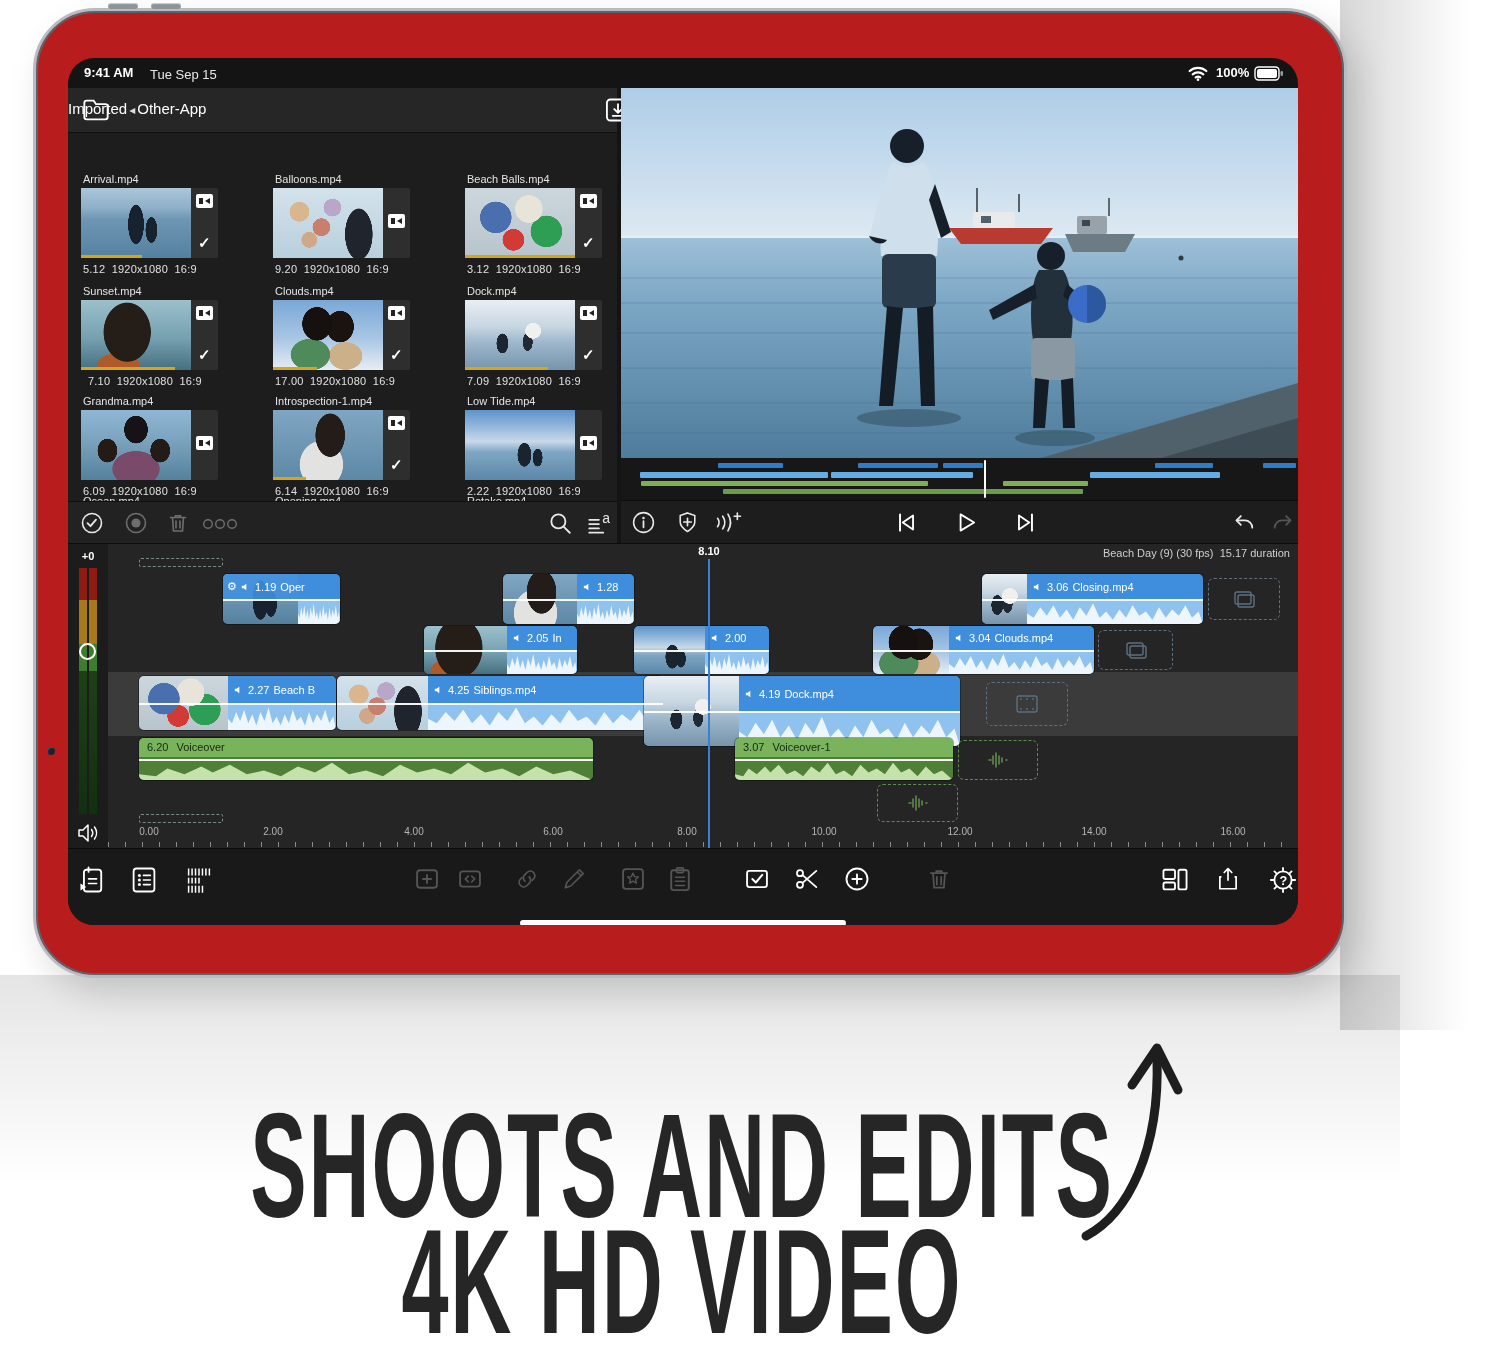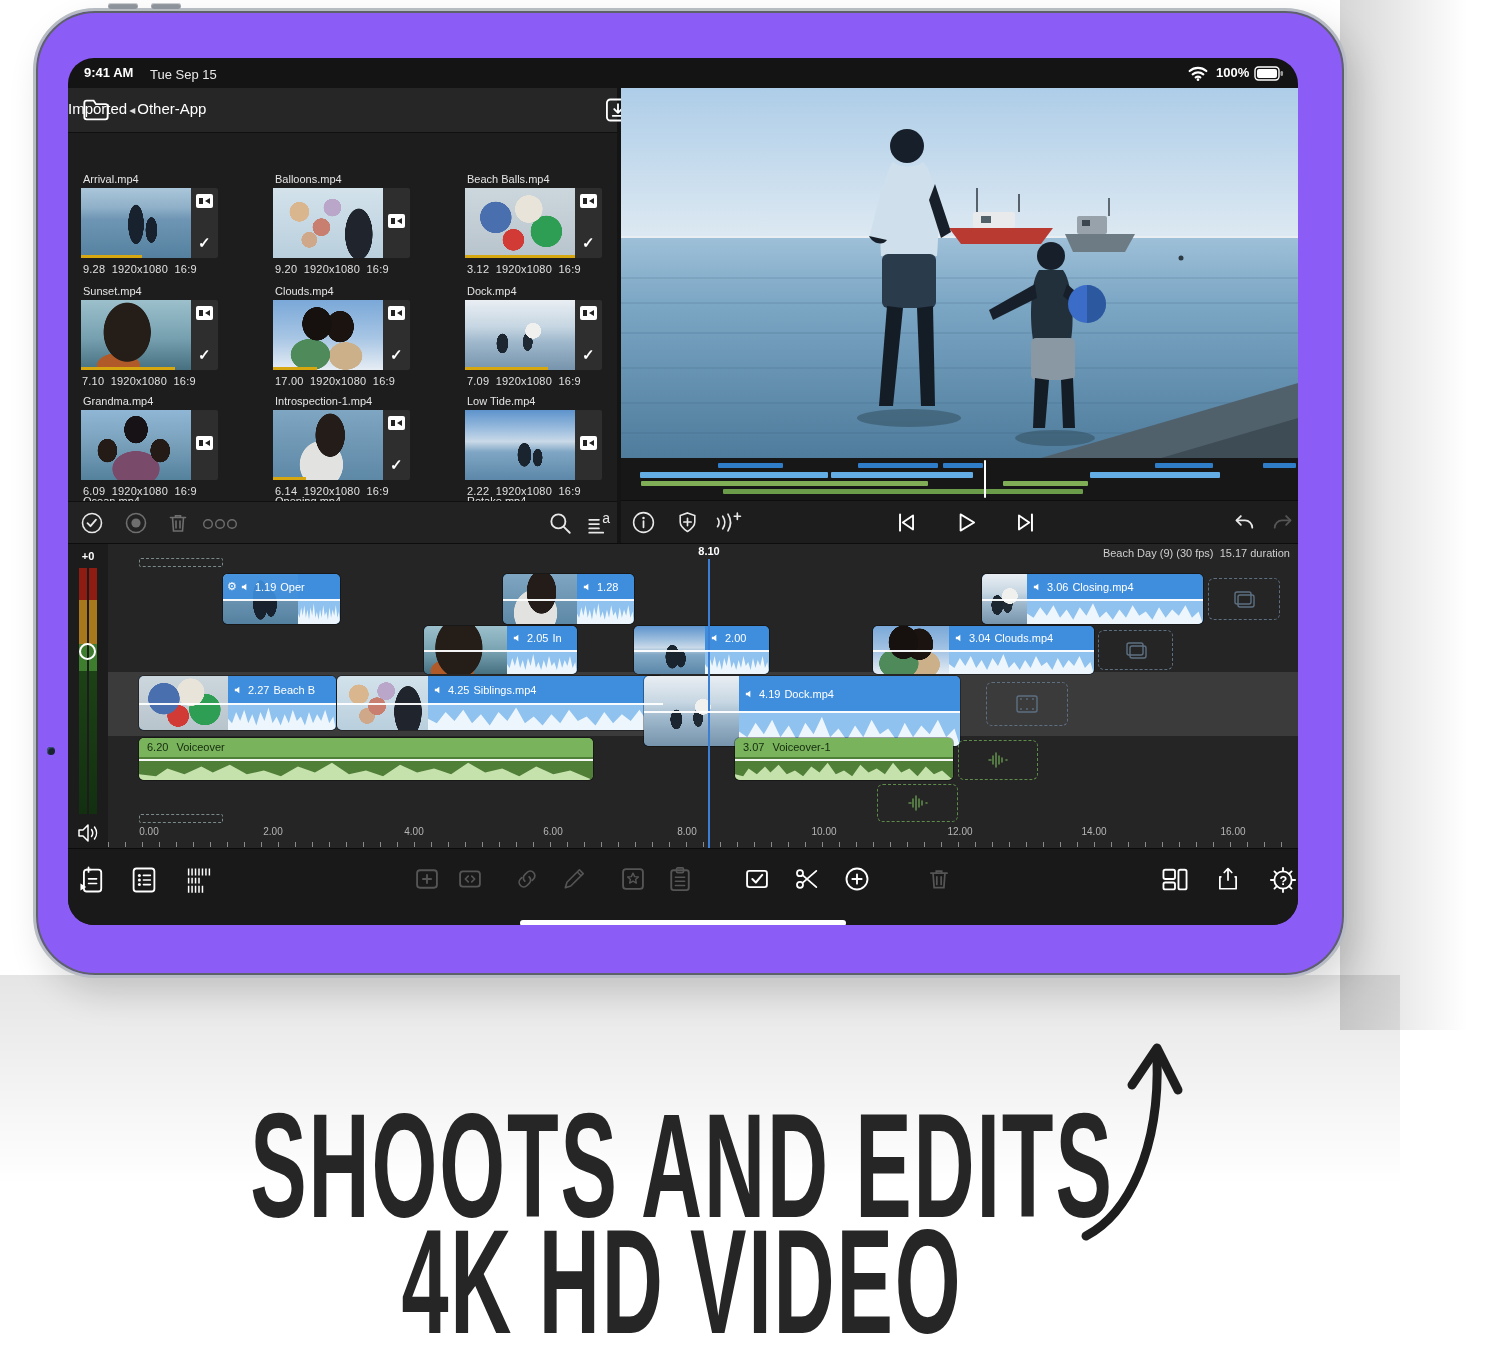--- a/index.html
+++ b/index.html
@@ -3,21 +3,21 @@
 <meta charset="utf-8">
 <style>
 *{box-sizing:border-box;margin:0;padding:0}
 body{margin:0;background:#fff;font-family:"Liberation Sans",sans-serif;-webkit-font-smoothing:antialiased}
 .page{position:relative;width:1500px;height:1368px;background:#fff;overflow:hidden}
 .abs{position:absolute}
 
 .shadow-right{position:absolute;left:1340px;top:0;width:170px;height:1030px;background:linear-gradient(90deg,rgba(0,0,0,.16),rgba(0,0,0,0) 75%)}
 .shadow-bottom{position:absolute;left:0;top:975px;width:1400px;height:300px;background:linear-gradient(180deg,rgba(0,0,0,.10),rgba(0,0,0,0) 70%)}
 
-.ipad{position:absolute;left:33px;top:8px;width:1314px;height:970px;border-radius:62px;background:#8b5cf6;border:3px solid #b6bcc2;box-shadow:inset 0 0 0 2px #5d6268,10px 16px 34px rgba(0,0,0,.15)}
+.ipad{position:absolute;left:33px;top:8px;width:1314px;height:970px;border-radius:62px;background:#b91c1c;border:3px solid #b6bcc2;box-shadow:inset 0 0 0 2px #5d6268,10px 16px 34px rgba(0,0,0,.15)}
 .side-btn{position:absolute;top:-8px;height:6px;border-radius:3px;background:#8d939a;box-shadow:inset 0 1px 1px rgba(255,255,255,.6)}
 .camera-dot{position:absolute;left:11px;top:736px;width:8px;height:8px;border-radius:50%;background:#1a2430;box-shadow:inset 1px 1px 1px #3a5a7a}
 .screen{position:absolute;left:32px;top:47px;width:1230px;height:867px;border-radius:26px;background:#141414;overflow:hidden}
 
 .statusbar{position:absolute;left:0;top:0;width:100%;height:30px;color:#fff;font-size:13px}
 .sb-time{position:absolute;left:16px;top:7px;font-weight:bold}
 .sb-date{position:absolute;left:82px;top:9px;color:#e8e8e8}
 .sb-batt-txt{position:absolute;left:1148px;top:7px;font-weight:bold}
 
 .lib{position:absolute;left:0;top:30px;width:549px;height:455px;background:#1d1d1d}
@@ -135,21 +135,21 @@
               <div class="usage" style="width: 55%;"></div>
             </div>
           <div class="strip">
             <svg class="mi" width="17" height="14" viewBox="0 0 17 14">
                 <rect width="17" height="14" rx="2" fill="#fff"></rect>
                 <path d="M3 4h4v6H3zM9 7l5-3v6z" fill="#222"></path>
               </svg>
             <span class="ck">✓</span>
           </div>
         </div>
-        <div class="lib-meta" style="left:15px;top:175px"><span>9.28</span>&nbsp;&nbsp;<span>1920x1080</span>&nbsp;&nbsp;<span>16:9</span></div>
+        <div class="lib-meta" style="left:15px;top:175px"><span>5.12</span>&nbsp;&nbsp;<span>1920x1080</span>&nbsp;&nbsp;<span>16:9</span></div>
 
         <div class="lib-item-title" style="left:207px;top:85px">Balloons.mp4</div>
         <div class="thumb-wrap" style="left:205px;top:100px">
           <div class="thumb t-balloons"></div>
           <div class="strip">
               <svg class="mi" style="top:26px" width="17" height="14" viewBox="0 0 17 14">
                 <rect width="17" height="14" rx="2" fill="#fff"></rect>
                 <path d="M3 4h4v6H3zM9 7l5-3v6z" fill="#222"></path>
               </svg>
             </div>
@@ -177,21 +177,21 @@
               <div class="usage" style="width: 85%;"></div>
             </div>
           <div class="strip">
               <svg class="mi" width="17" height="14" viewBox="0 0 17 14">
                 <rect width="17" height="14" rx="2" fill="#fff"></rect>
                 <path d="M3 4h4v6H3zM9 7l5-3v6z" fill="#222"></path>
               </svg>
               <span class="ck">✓</span>
             </div>
         </div>
-        <div class="lib-meta" style="left:14px;top:287px"><span>7.10</span>&nbsp;&nbsp;<span>1920x1080</span>&nbsp;&nbsp;<span>16:9</span></div>
+        <div class="lib-meta" style="left:20px;top:287px"><span>7.10</span>&nbsp;&nbsp;<span>1920x1080</span>&nbsp;&nbsp;<span>16:9</span></div>
 
         <div class="lib-item-title" style="left:207px;top:197px">Clouds.mp4</div>
         <div class="thumb-wrap" style="left:205px;top:212px">
           <div class="thumb t-clouds">
               <div class="usage" style="width: 40%;"></div>
             </div>
           <div class="strip">
               <svg class="mi" width="17" height="14" viewBox="0 0 17 14">
                 <rect width="17" height="14" rx="2" fill="#fff"></rect>
                 <path d="M3 4h4v6H3zM9 7l5-3v6z" fill="#222"></path>

